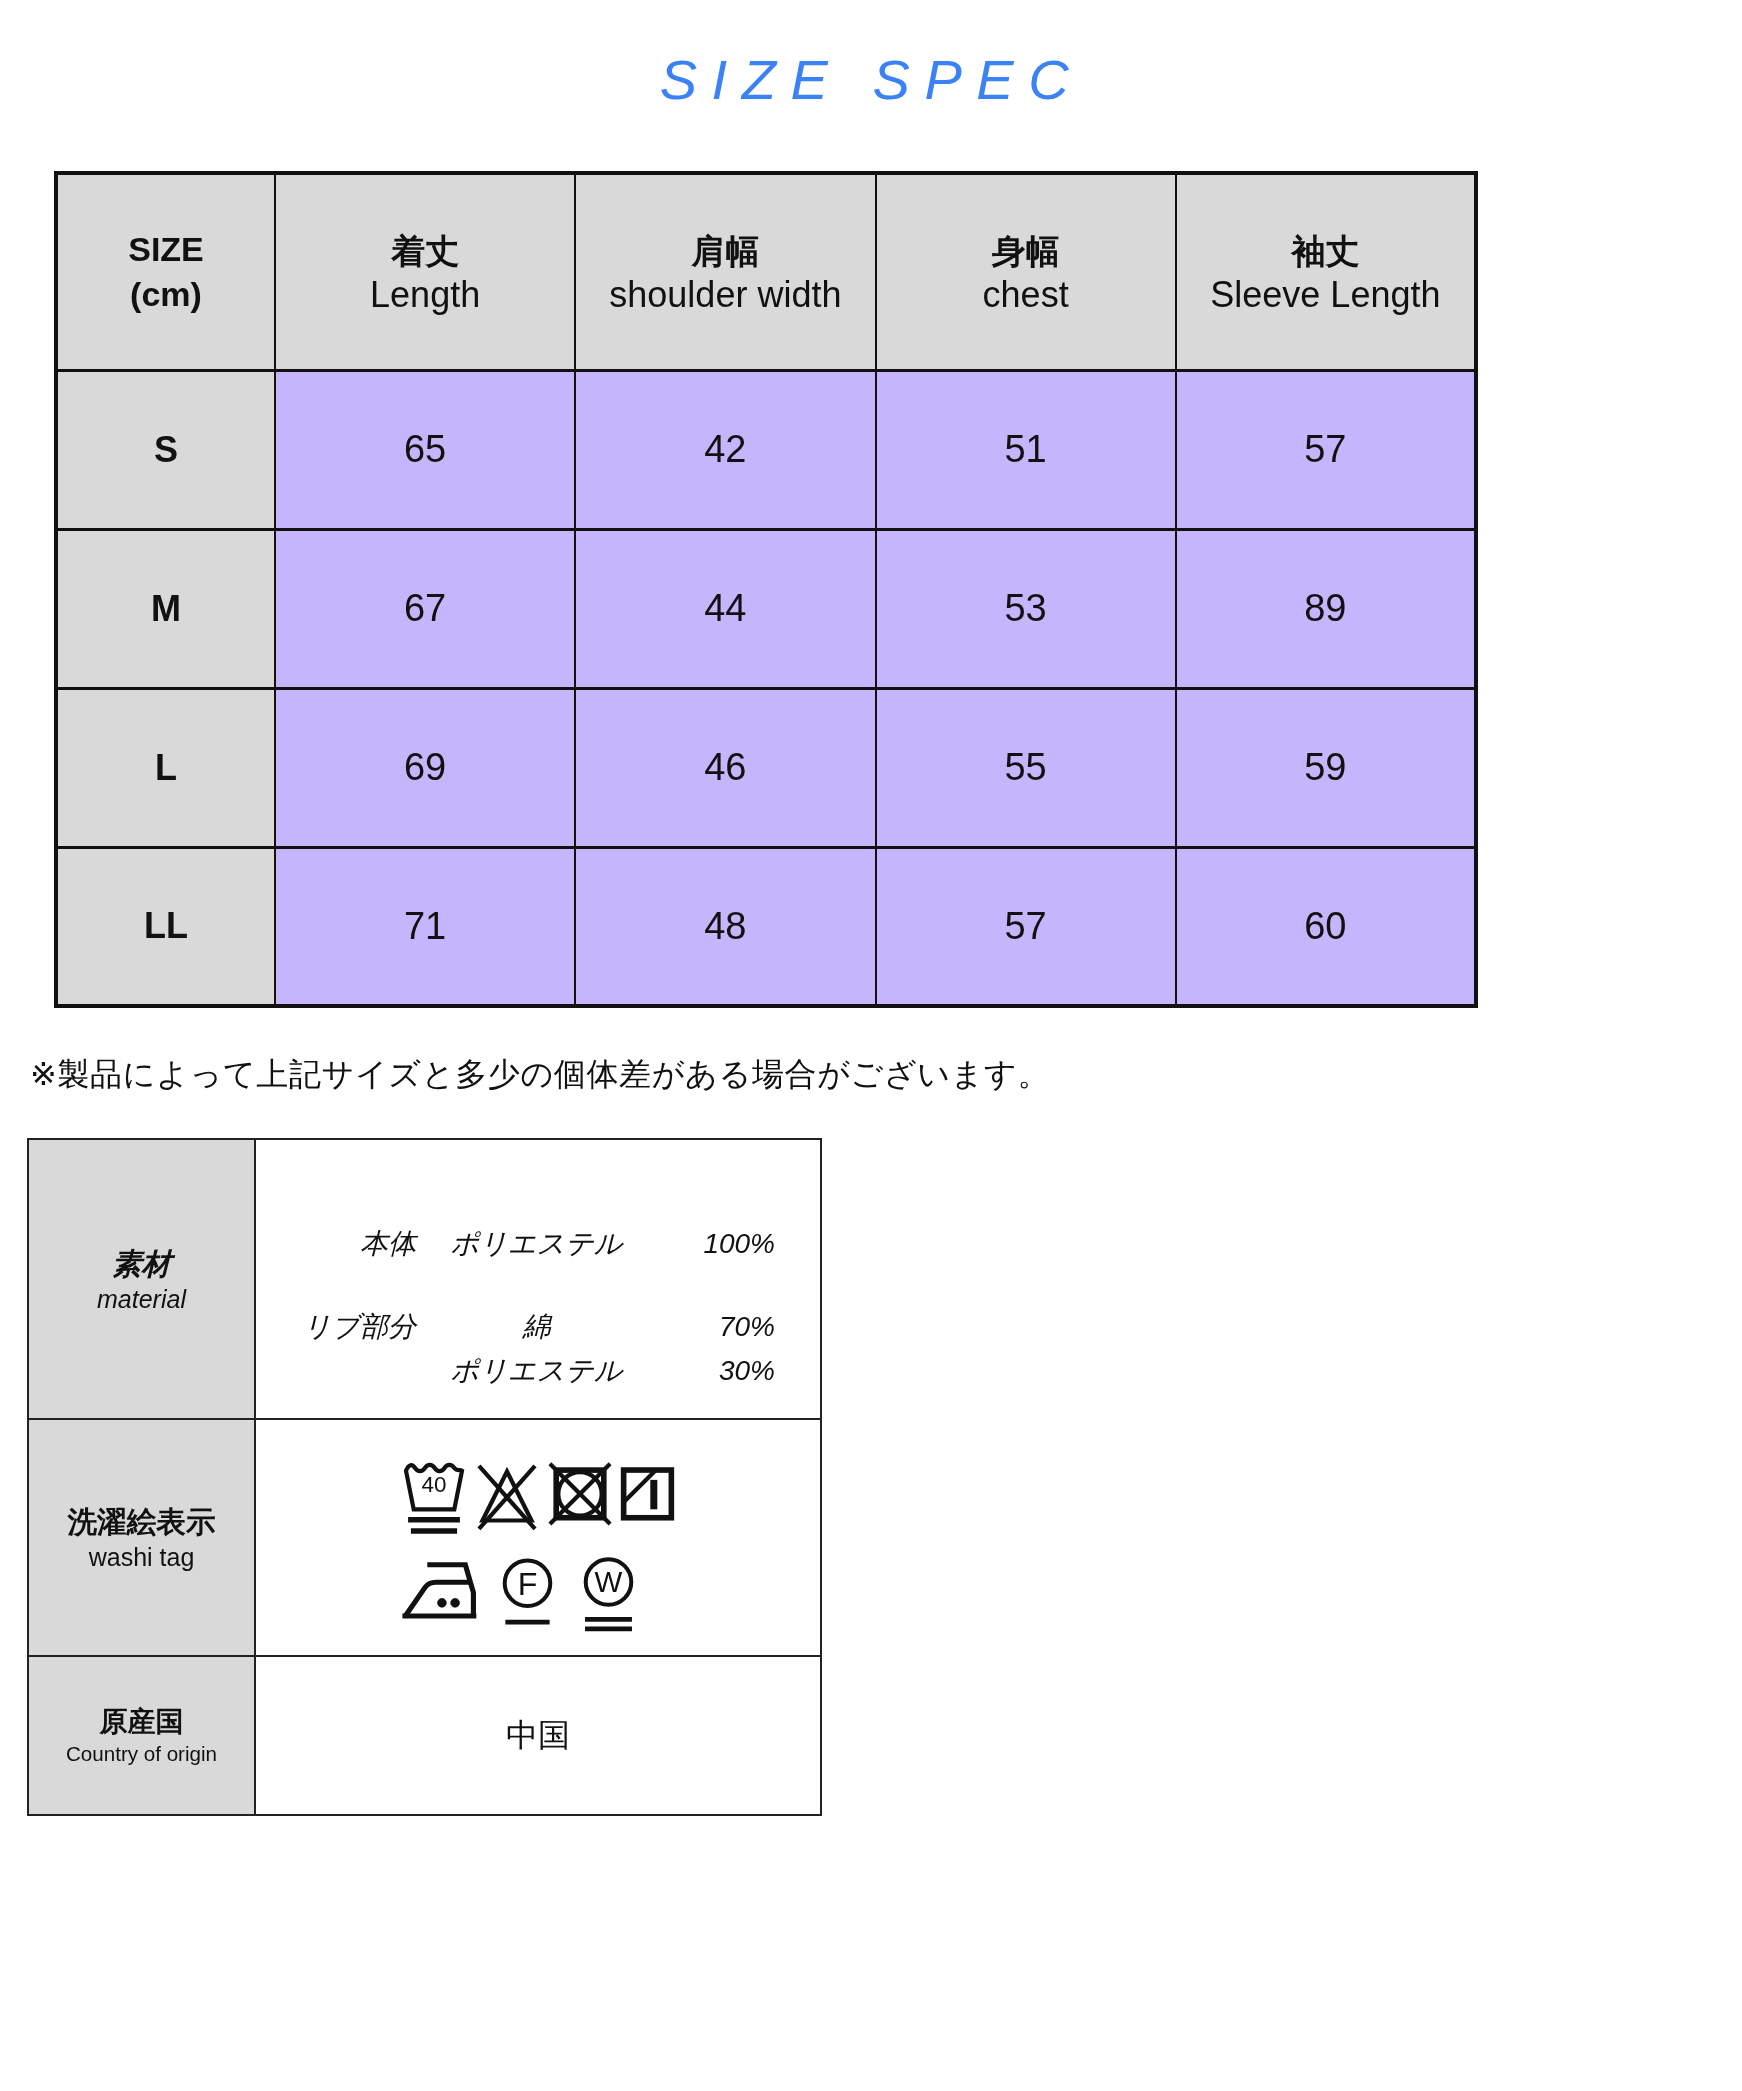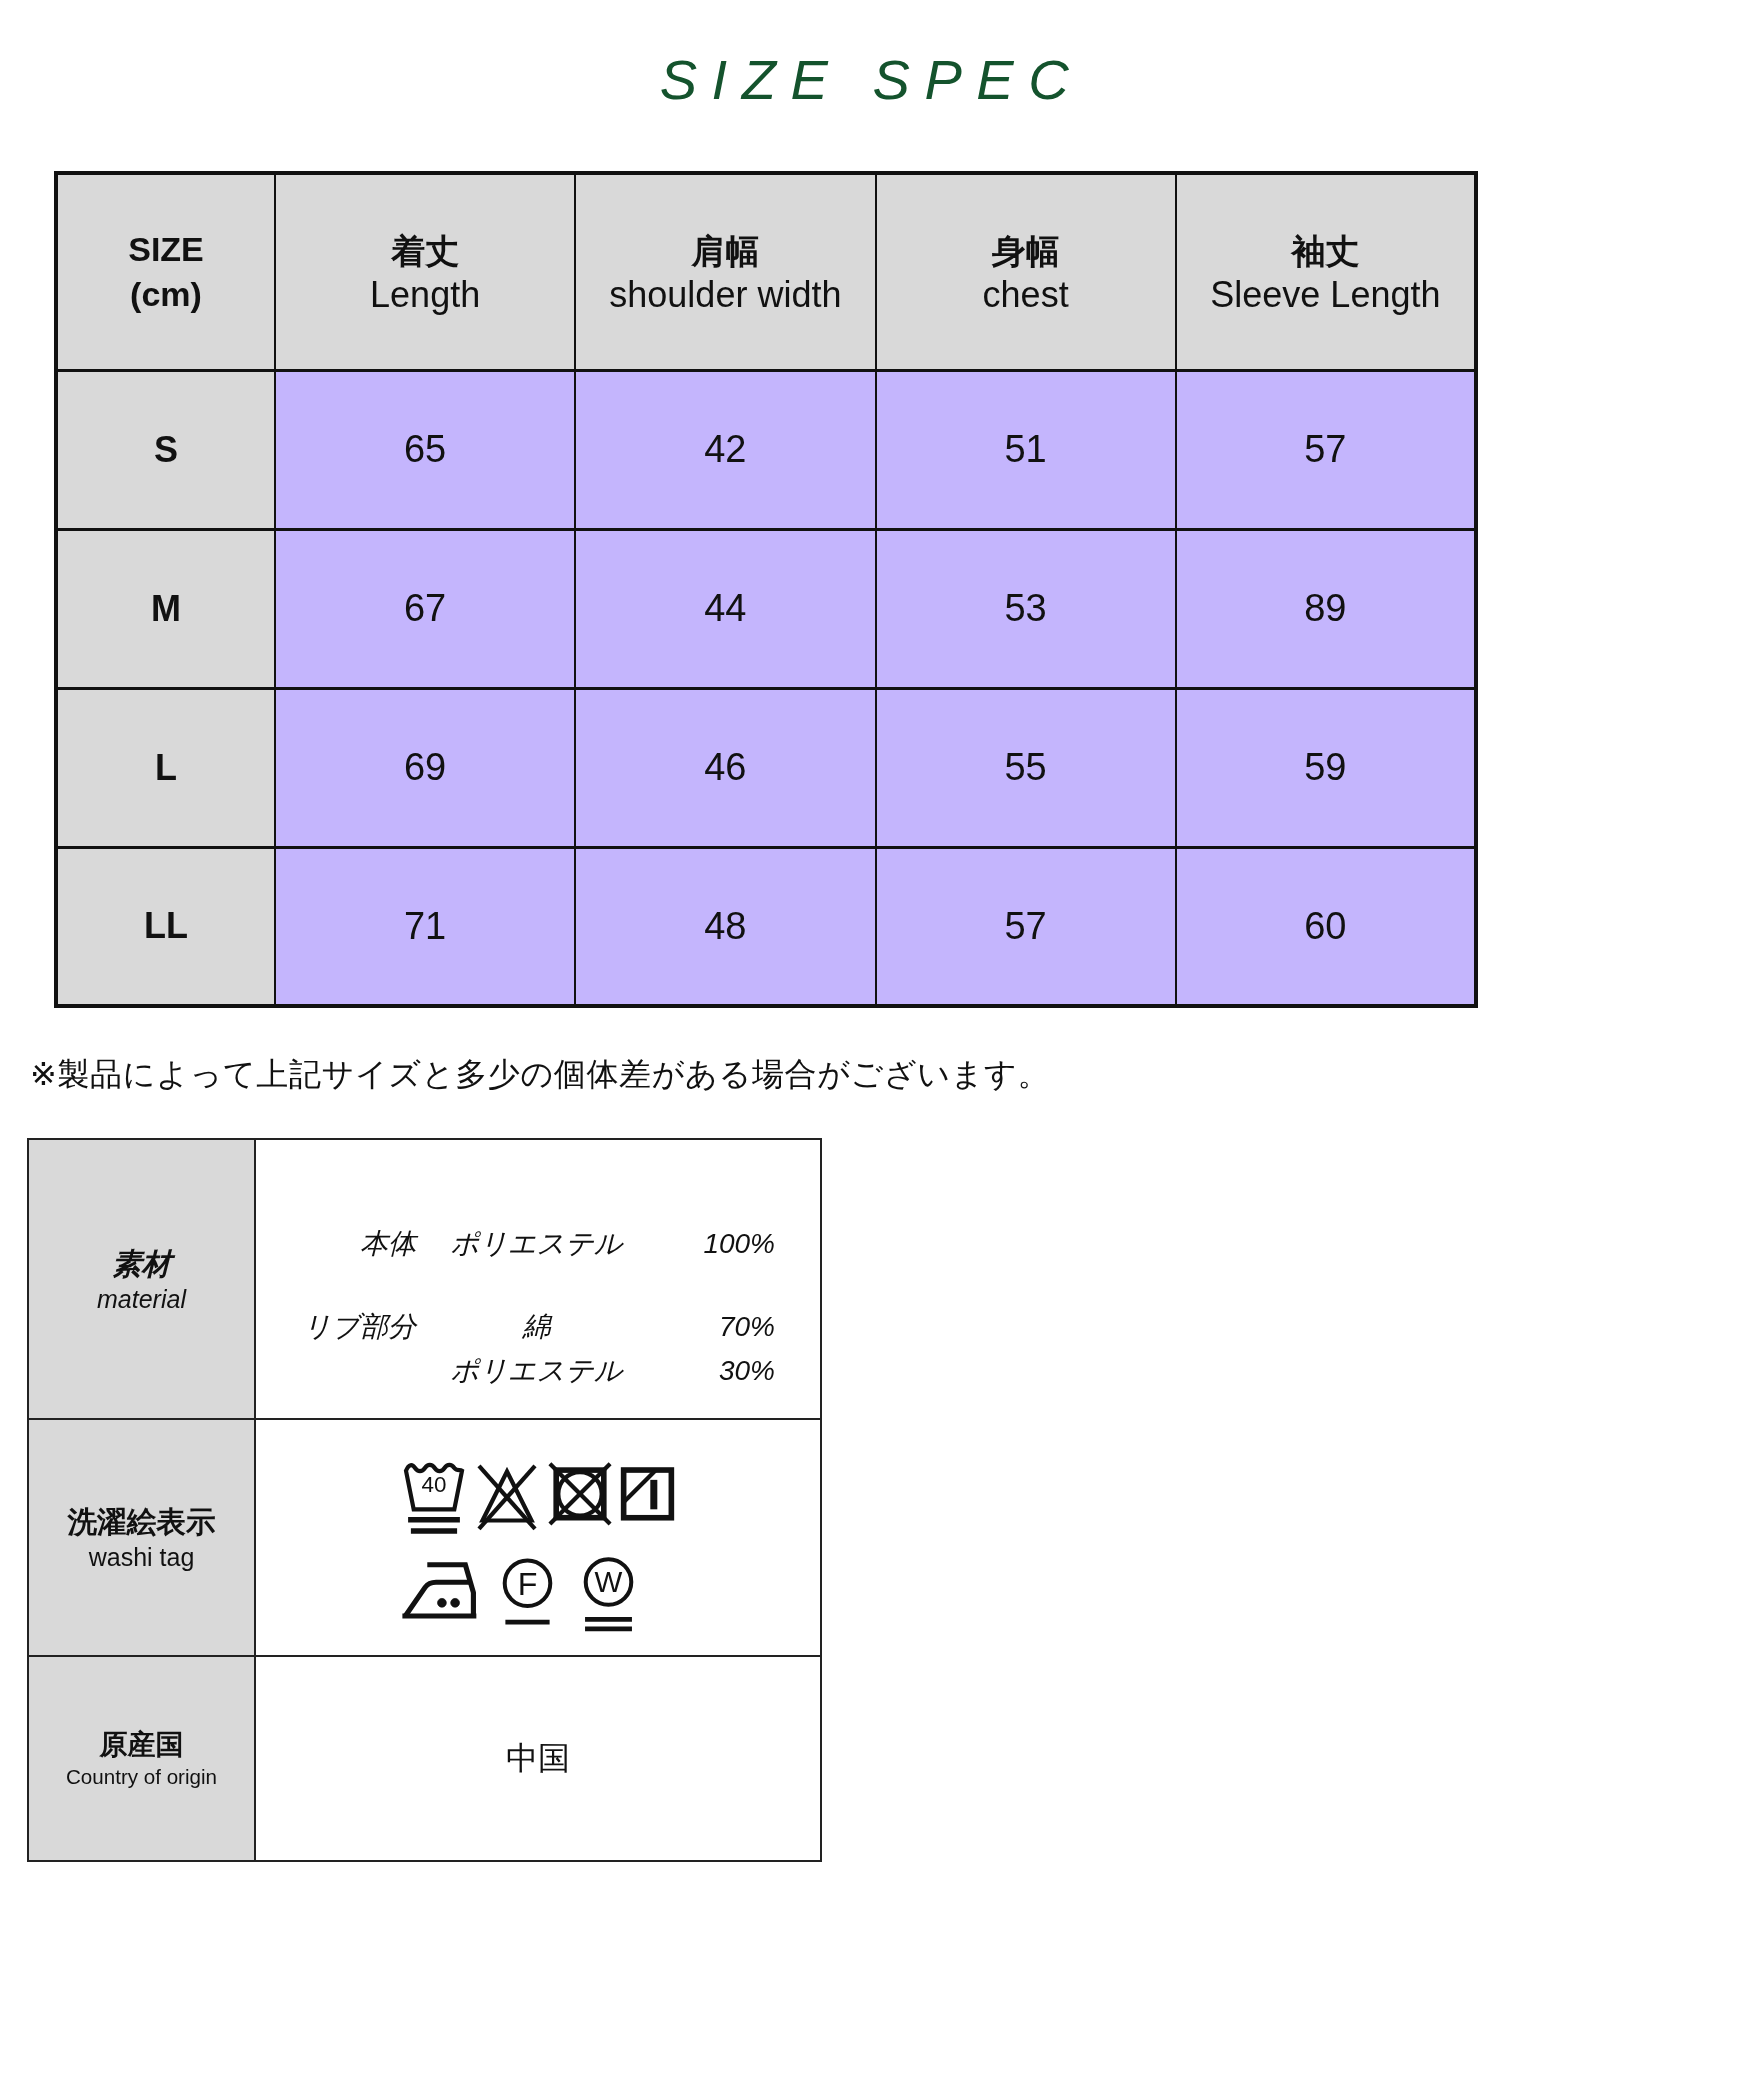--- a/index.html
+++ b/index.html
@@ -13,21 +13,21 @@
   }
 
   
   .title {
     padding-top: 47px;
     text-align: center;
     font-size: 56px;
     font-style: italic;
     font-weight: 500;
     letter-spacing: 0.26em;
-    color: #14532d;
+    color: #3b82f6;
     white-space: nowrap;
   }
 
   
   table { border-collapse: collapse; }
   .size-table {
     margin: 59px 12px 0 54px;
     width: 1424px;
     table-layout: fixed;
     border: 4.5px solid #111111;
@@ -63,21 +63,21 @@
     table-layout: fixed;
     border: 2.7px solid #222222;
   }
   .info-table th, .info-table td {
     border: 2.7px solid #222222;
     vertical-align: middle;
   }
   .info-label { width: 227px; background: #d9d9d9; text-align: center; }
   .row-material { height: 280px; font-style: italic; }
   .row-care { height: 237px; }
-  .row-origin { height: 205px; }
+  .row-origin { height: 159px; }
   .lbl-ja { display: block; font-size: 29.6px; font-weight: 700; line-height: 39px; }
   .lbl-en { display: block; font-size: 25px; font-weight: 400; line-height: 32px; }
   .lbl-ja-sm { display: block; font-size: 28px; font-weight: 700; line-height: 36px; }
   .lbl-en-sm { display: block; font-size: 20.6px; font-weight: 400; line-height: 27px; }
 
   .material-content { padding: 56px 45px 0 10px; }
   .mat-row {
     display: grid;
     grid-template-columns: 150px 1fr 118px;
     line-height: 44px;

